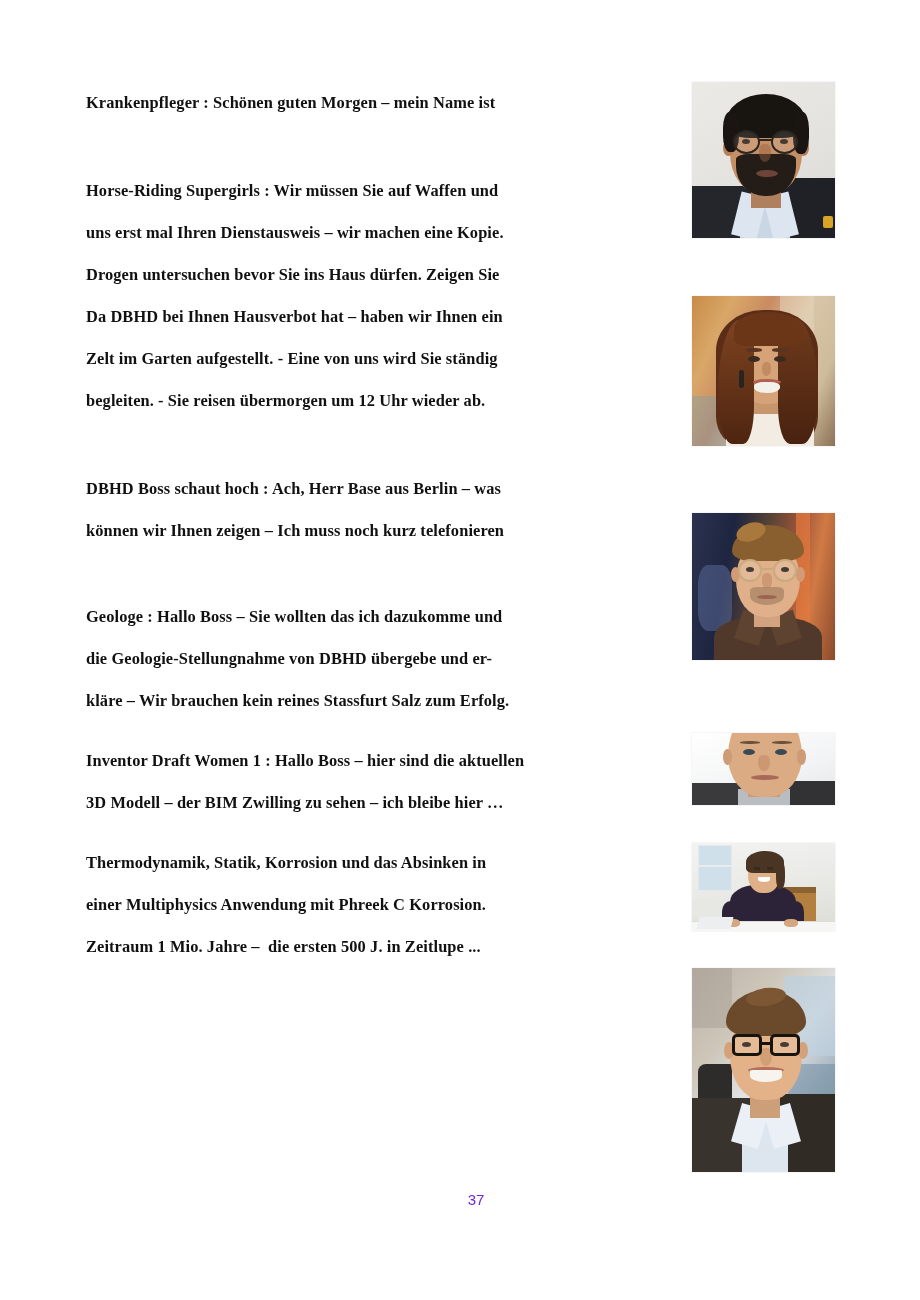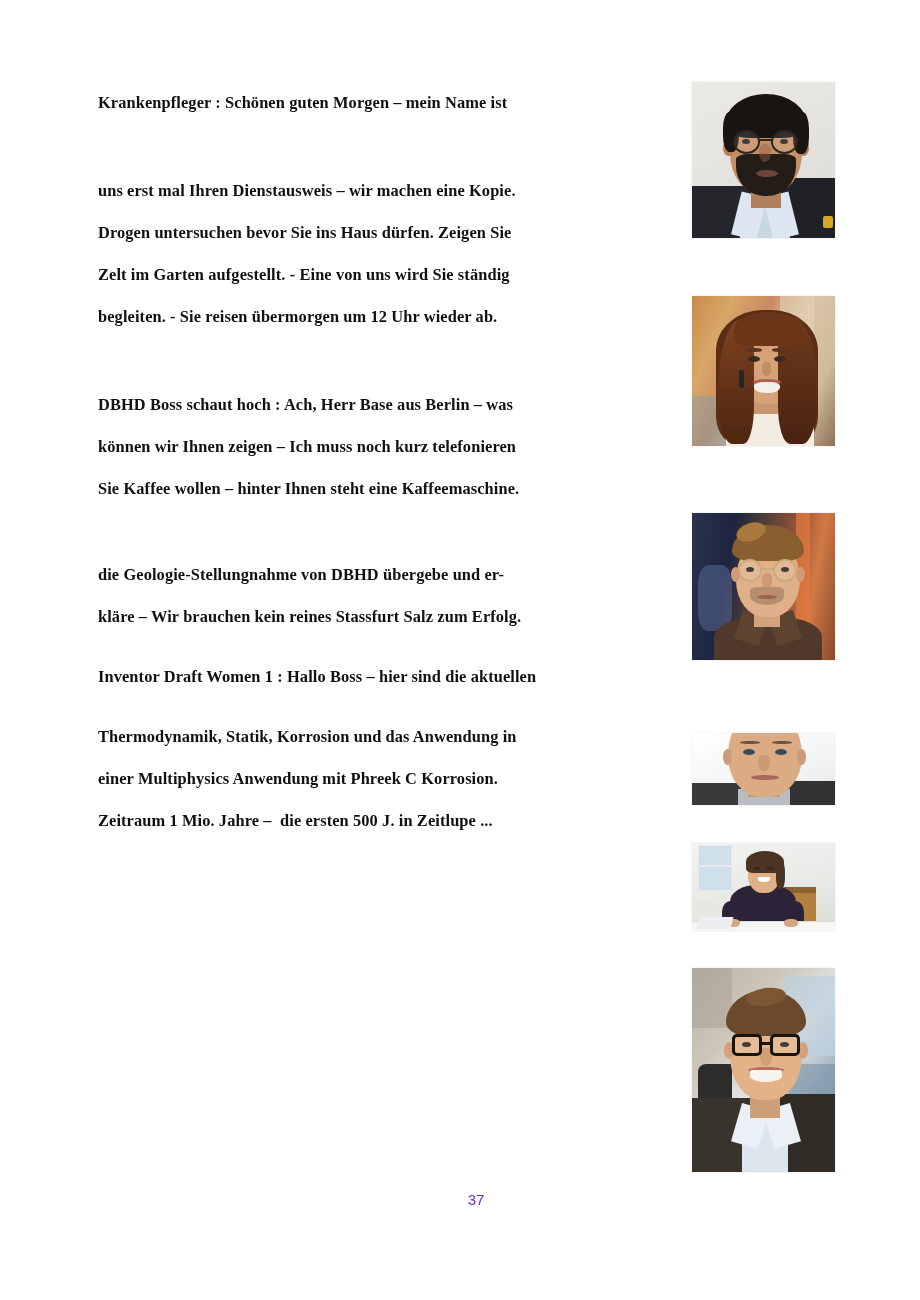--- a/index.html
+++ b/index.html
@@ -23,21 +23,21 @@
 
   
   .text-column {
     position: absolute;
     left: 86px;
     top: 82px;
     width: 520px;
   }
 
   .speech-block {
-    margin: 0 0 26px 12px;
+    margin: 0 0 26px 0;
   }
   .speech-block.gap-large { margin-bottom: 44px; }
   .speech-block.gap-xl { margin-bottom: 46px; }
   .speech-block.gap-small { margin-bottom: 18px; }
 
   .speech-line {
     font-family: "Liberation Serif", "DejaVu Serif", serif;
     font-weight: bold;
     font-size: 16.4px;
     line-height: 42px;
@@ -244,43 +244,46 @@
 
 <div class="page">
 
   <div class="text-column">
 
     <div class="speech-block gap-xl">
       <div class="speech-line">Krankenpfleger : Schönen guten Morgen – mein Name ist</div>
     </div>
 
     <div class="speech-block gap-xl">
+      <div class="speech-line">Horse-Riding Supergirls : Wir müssen Sie auf Waffen und</div>
       <div class="speech-line">uns erst mal Ihren Dienstausweis – wir machen eine Kopie.</div>
       <div class="speech-line">Drogen untersuchen bevor Sie ins Haus dürfen. Zeigen Sie</div>
+      <div class="speech-line">Da DBHD bei Ihnen Hausverbot hat – haben wir Ihnen ein</div>
       <div class="speech-line">Zelt im Garten aufgestellt. - Eine von uns wird Sie ständig</div>
       <div class="speech-line">begleiten. - Sie reisen übermorgen um 12 Uhr wieder ab.</div>
     </div>
 
     <div class="speech-block gap-large">
       <div class="speech-line">DBHD Boss schaut hoch : Ach, Herr Base aus Berlin – was</div>
       <div class="speech-line">können wir Ihnen zeigen – Ich muss noch kurz telefonieren</div>
-      <div class="speech-line">Sie Kaffee wollen – hinter Ihnen steht eine Kaffeemaschine.</div>
     </div>
 
     <div class="speech-block gap-small">
+      <div class="speech-line">Geologe : Hallo Boss – Sie wollten das ich dazukomme und</div>
       <div class="speech-line">die Geologie-Stellungnahme von DBHD übergebe und er-</div>
       <div class="speech-line">kläre – Wir brauchen kein reines Stassfurt Salz zum Erfolg.</div>
     </div>
 
     <div class="speech-block gap-small">
       <div class="speech-line">Inventor Draft Women 1 : Hallo Boss – hier sind die aktuellen</div>
+      <div class="speech-line">3D Modell – der BIM Zwilling zu sehen – ich bleibe hier …</div>
     </div>
 
     <div class="speech-block">
-      <div class="speech-line">Thermodynamik, Statik, Korrosion und das Anwendung in</div>
+      <div class="speech-line">Thermodynamik, Statik, Korrosion und das Absinken in</div>
       <div class="speech-line">einer Multiphysics Anwendung mit Phreek C Korrosion.</div>
       <div class="speech-line">Zeitraum 1 Mio. Jahre –  die ersten 500 J. in Zeitlupe ...</div>
     </div>
 
   </div>
 
   <div class="photo-column">
 
     <div class="photo" id="photo-1">
       <div class="scene">

